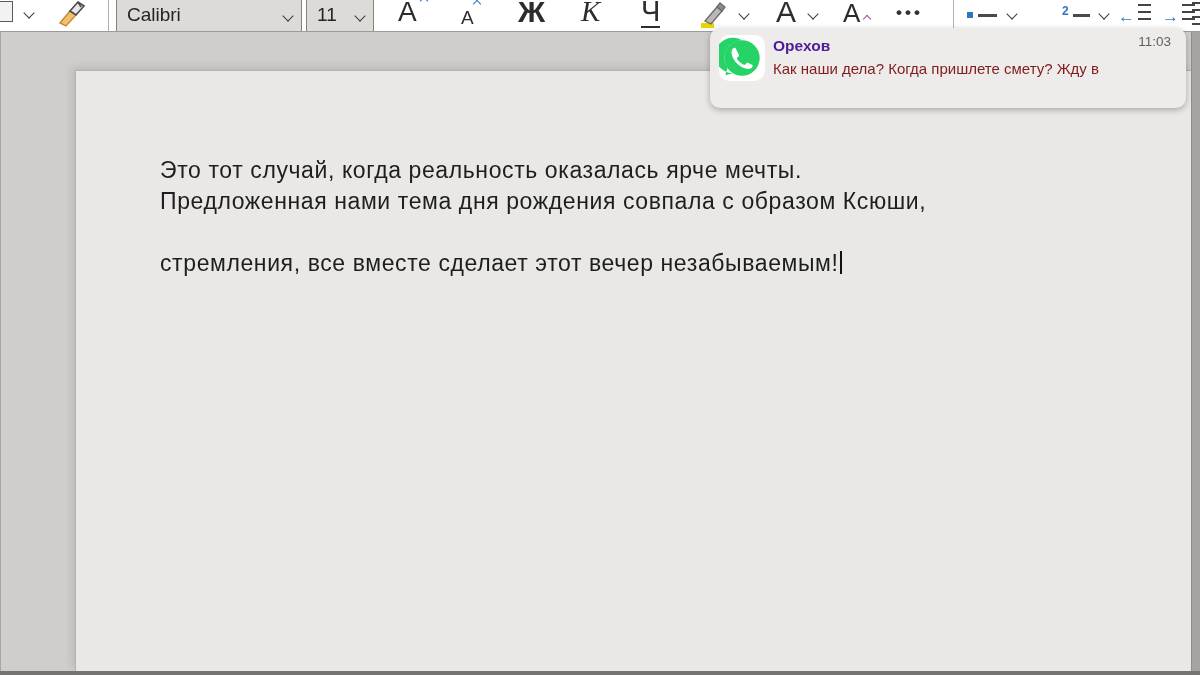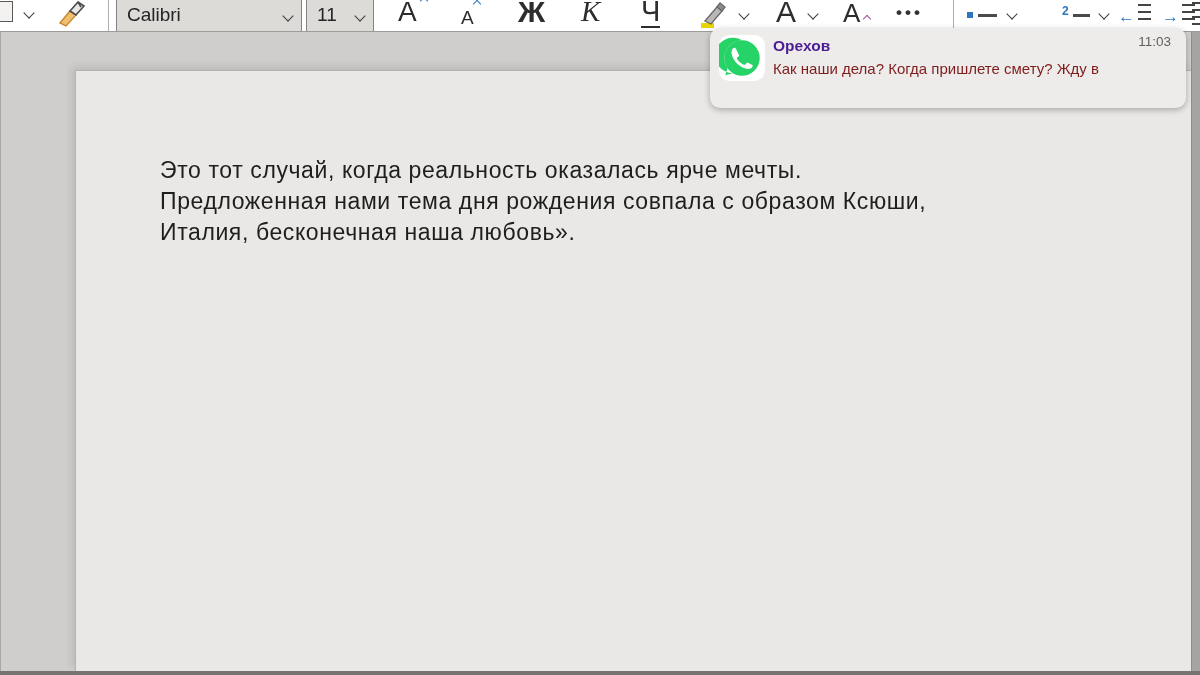--- a/index.html
+++ b/index.html
@@ -114,22 +114,22 @@
     <span class="arrowg" style="left:1162px;top:8px;">→</span>
     <span class="lines3" style="left:1182px;top:4px;"></span>
     <span class="lines3" style="left:1192px;top:2px;height:26px;"></span>
   </div>
 
   <div id="page"></div>
 
   <div id="doctext">
     <div class="docline"><span>Это тот случай, когда реальность оказалась ярче мечты.</span></div>
     <div class="docline"><span>Предложенная нами тема дня рождения совпала с образом Ксюши,</span></div>
-    <div class="docline"><span>Италия, бесконечная наша любовь».</span></div>
     <div class="docline"><span></span></div>
+    <div class="docline"><span>стремления, все вместе сделает этот вечер незабываемым!</span><span id="textcaret"></span></div>
   </div>
 
   <div id="scrollstrip"></div>
   <div id="bottomband"></div>
   <div id="leftedge"></div>
 
   <div id="notif">
     <span class="ntime">11:03</span>
     <svg class="nicon" viewBox="0 0 48 48">
       <rect width="48" height="48" rx="11" fill="#ffffff"></rect>

